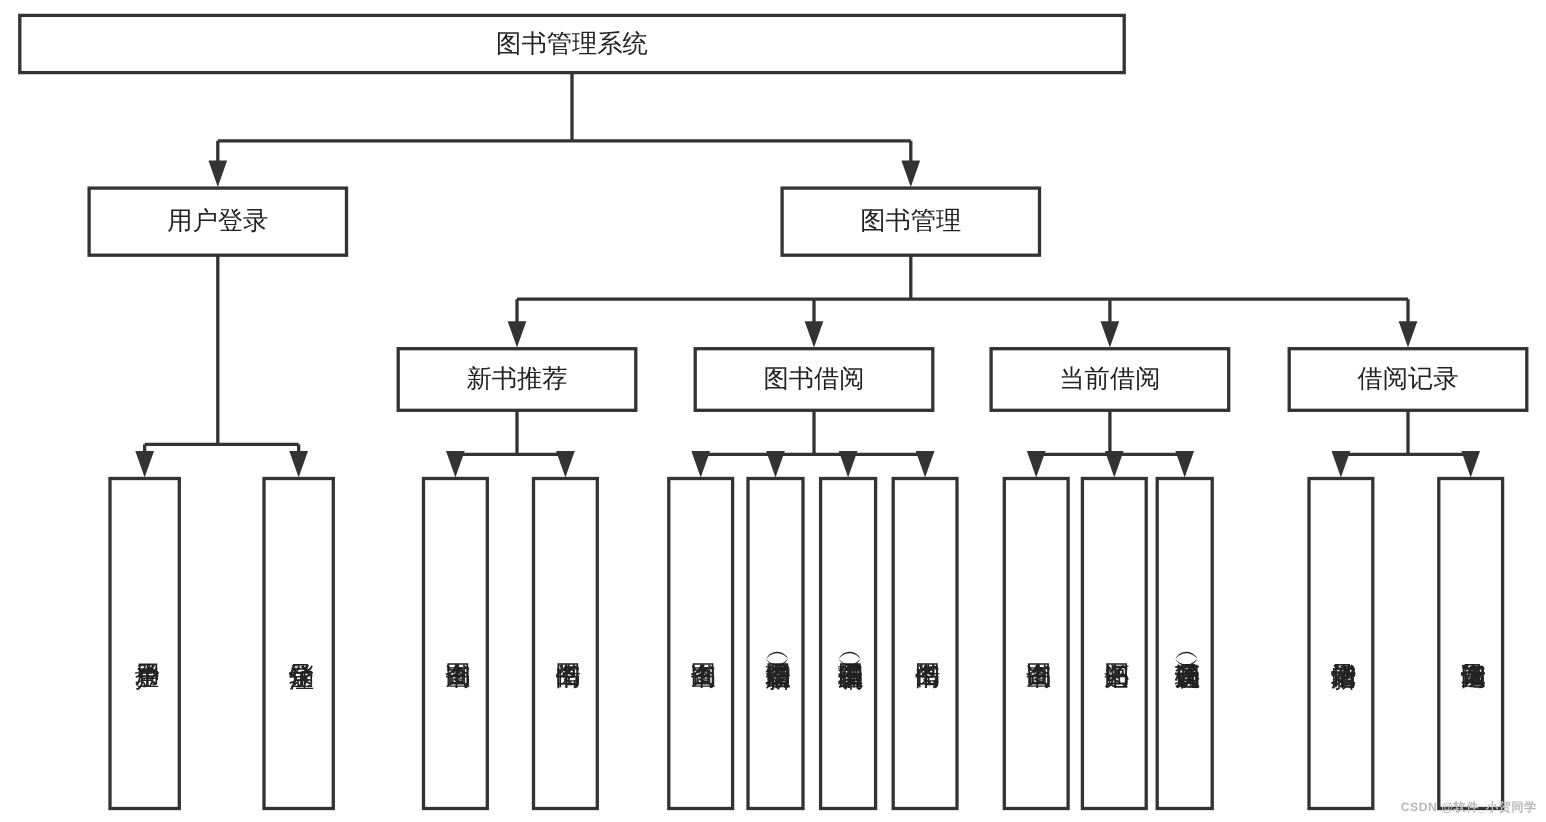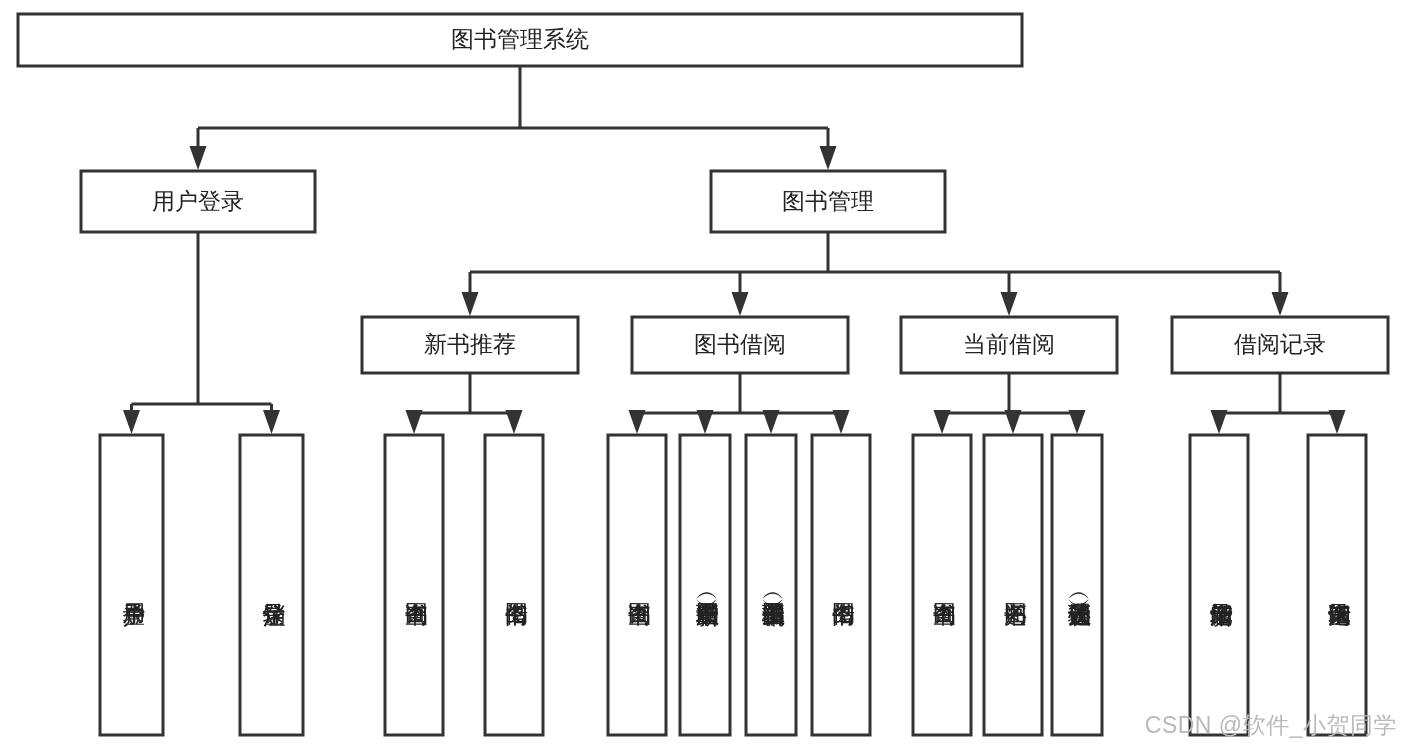--- a/index.html
+++ b/index.html
@@ -55,25 +55,26 @@
     text-anchor: middle;
     font-size: 23px;
     writing-mode: vertical-rl;
     glyph-orientation-vertical: 0;
   }
   .watermark {
     position: absolute;
     right: 8px;
     bottom: 6px;
     font-family: "Liberation Sans", "DejaVu Sans", sans-serif;
-    font-size: 23px;
+    font-size: 11px;
     color: #b9b9b9;
     white-space: nowrap;
     letter-spacing: 0.5px;
     pointer-events: none;
+    font-weight: bold;
   }
 </style>
 </head>
 <body>
 
 <div id="diagram-root">
   <svg class="diagram-canvas" id="diagram-canvas" viewBox="0 0 1405 747" xmlns="http://www.w3.org/2000/svg">
       <g>
         <line x1="520" y1="66" x2="520" y2="128" class="connector"></line>
         <line x1="198" y1="128" x2="828" y2="128" class="connector"></line>

